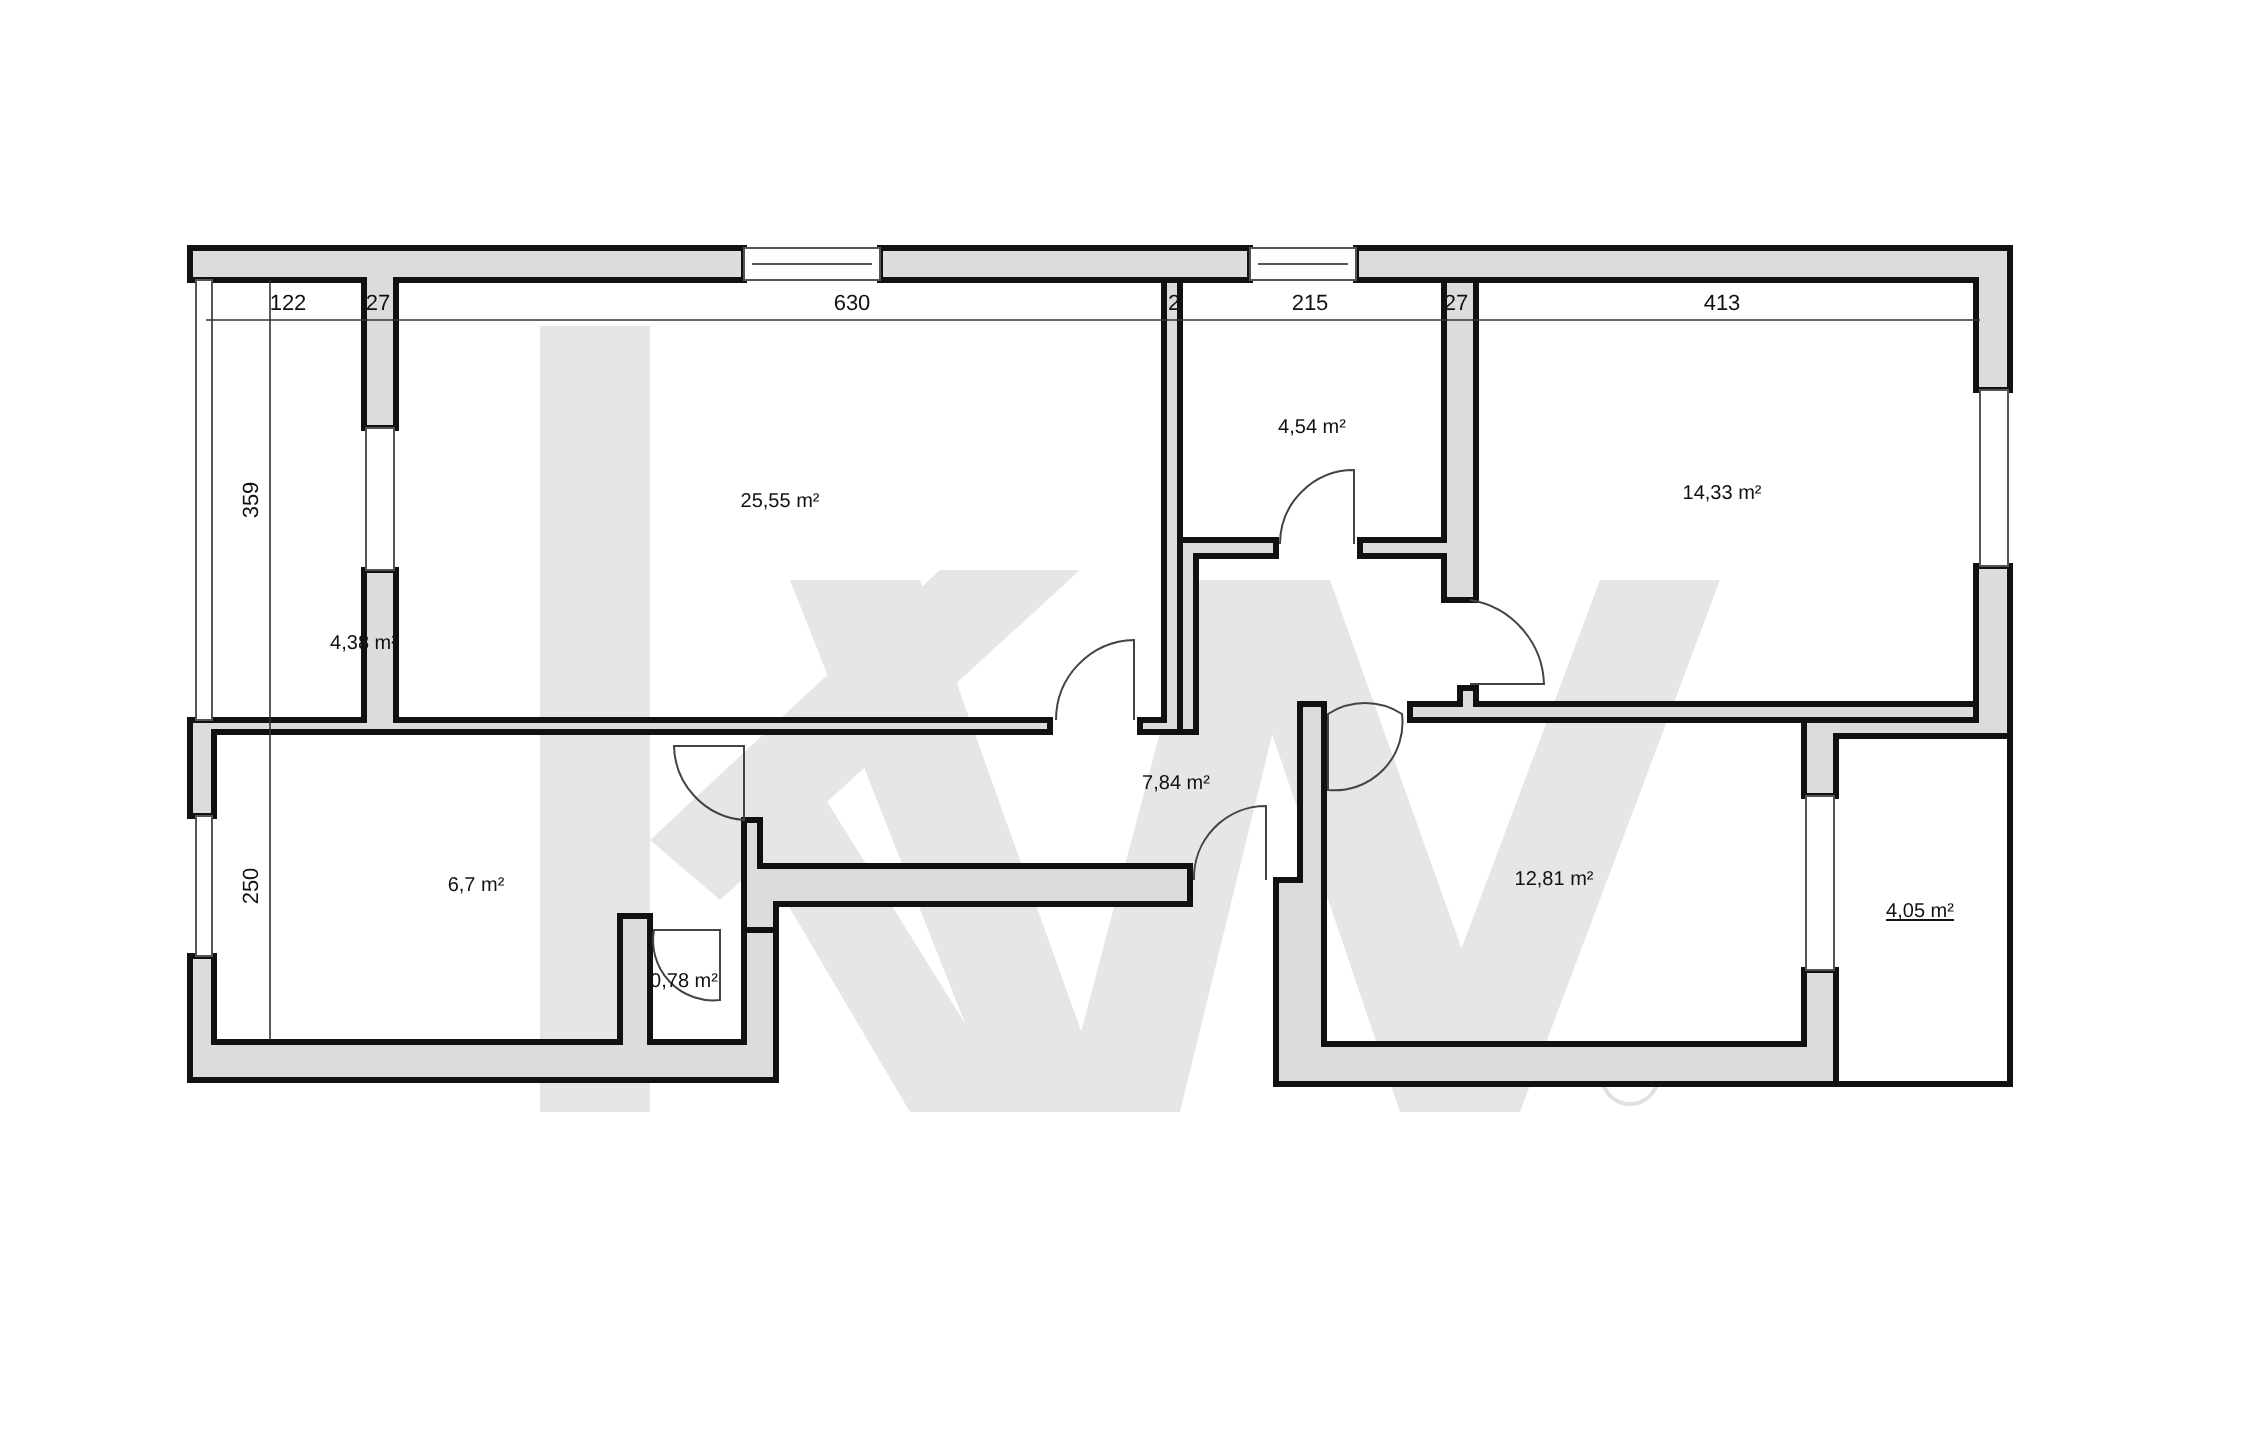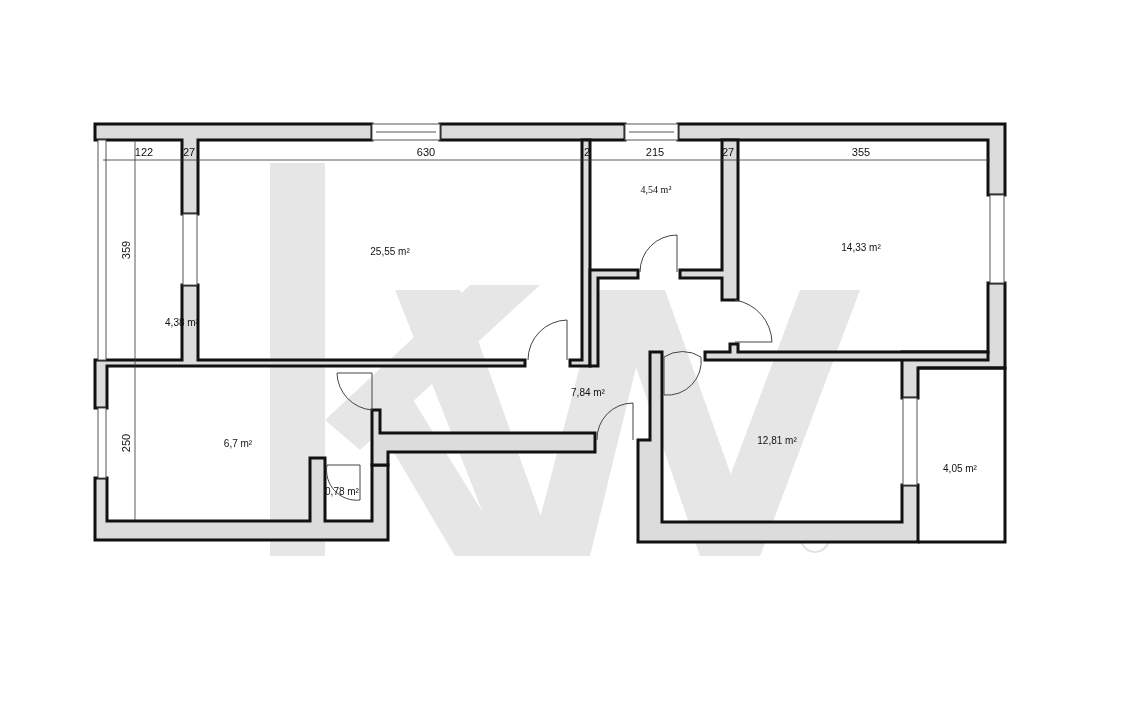--- a/index.html
+++ b/index.html
@@ -80,29 +80,29 @@
   </g>
 
   <g>
     <line class="dim" x1="103" y1="160" x2="990" y2="160"></line>
     <line class="dim" x1="135" y1="140" x2="135" y2="520"></line>
   </g>
 </svg>
 
 <div class="lbl" style="left:146px;top:322px;margin-left:36px;">4,38 m²</div>
 <div class="lbl" style="left:390px;top:251px;">25,55 m²</div>
-<div class="lbl" style="left:656px;top:189px;font-family:Liberation Serif, serif;">4,54 m²</div>
+<div class="lbl" style="left:656px;top:214px;">4,54 m²</div>
 <div class="lbl" style="left:861px;top:247px;text-align:right;">14,33 m²</div>
 <div class="lbl" style="left:238px;top:443px;">6,7 m²</div>
 <div class="lbl" style="left:342px;top:491px;text-align:right;">0,78 m²</div>
 <div class="lbl" style="left:588px;top:392px;text-align:right;">7,84 m²</div>
 <div class="lbl" style="left:777px;top:440px;">12,81 m²</div>
-<div class="lbl" style="left:960px;top:468px;">4,05 m²</div>
+<div class="lbl" style="left:960px;top:456px;text-decoration:underline;">4,05 m²</div>
 
 <div class="dimt" style="left:144px;top:152px;">122</div>
 <div class="dimt" style="left:189px;top:152px;">27</div>
 <div class="dimt" style="left:390px;top:152px;margin-left:36px;">630</div>
 <div class="dimt" style="left:587px;top:152px;">2</div>
 <div class="dimt" style="left:655px;top:152px;">215</div>
 <div class="dimt" style="left:728px;top:152px;">27</div>
-<div class="dimt" style="left:861px;top:152px;">355</div>
+<div class="dimt" style="left:861px;top:152px;">413</div>
 <div class="dimt vert" style="left:126px;top:250px;">359</div>
 <div class="dimt vert" style="left:126px;top:443px;">250</div>
 
 </body></html>

